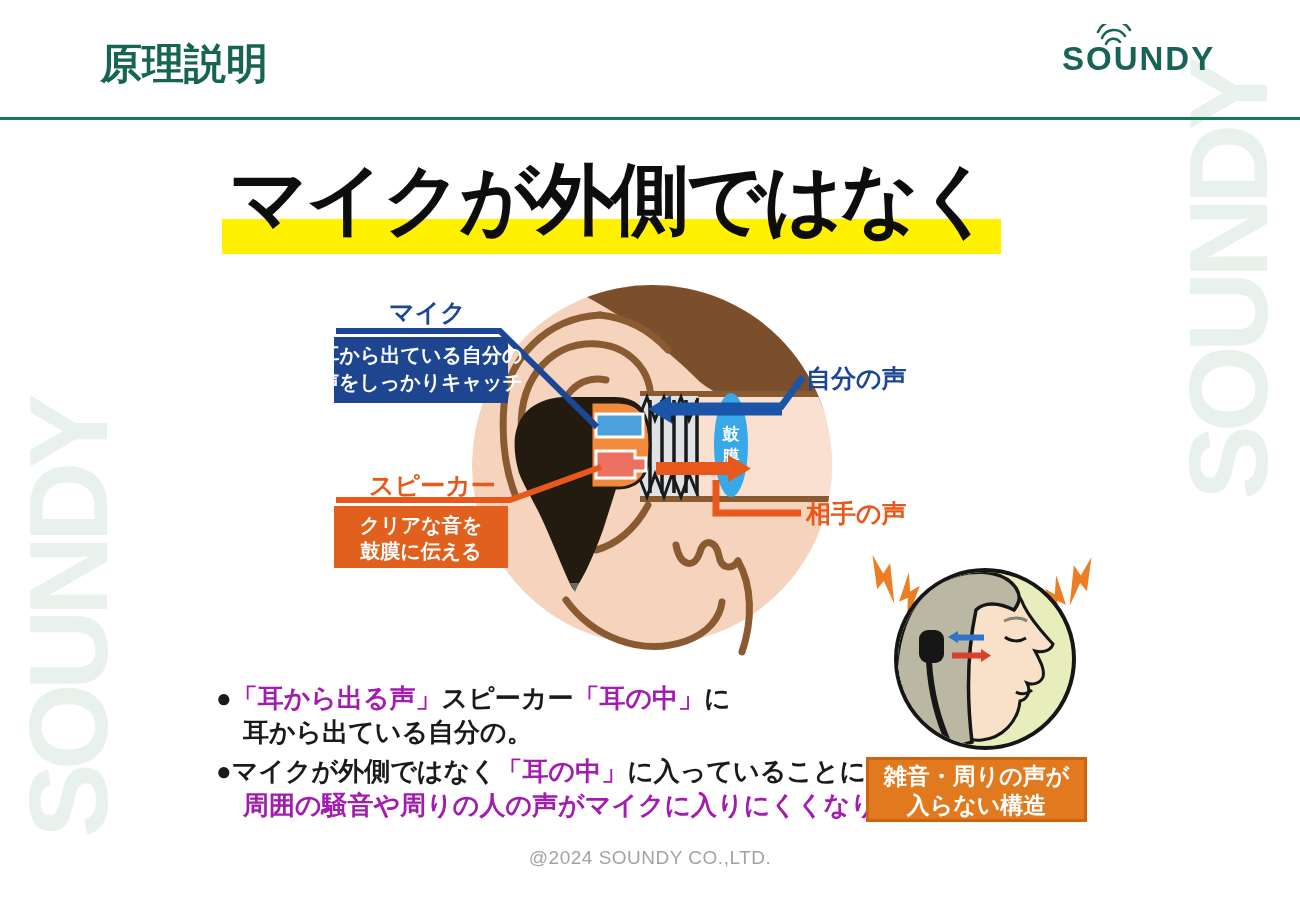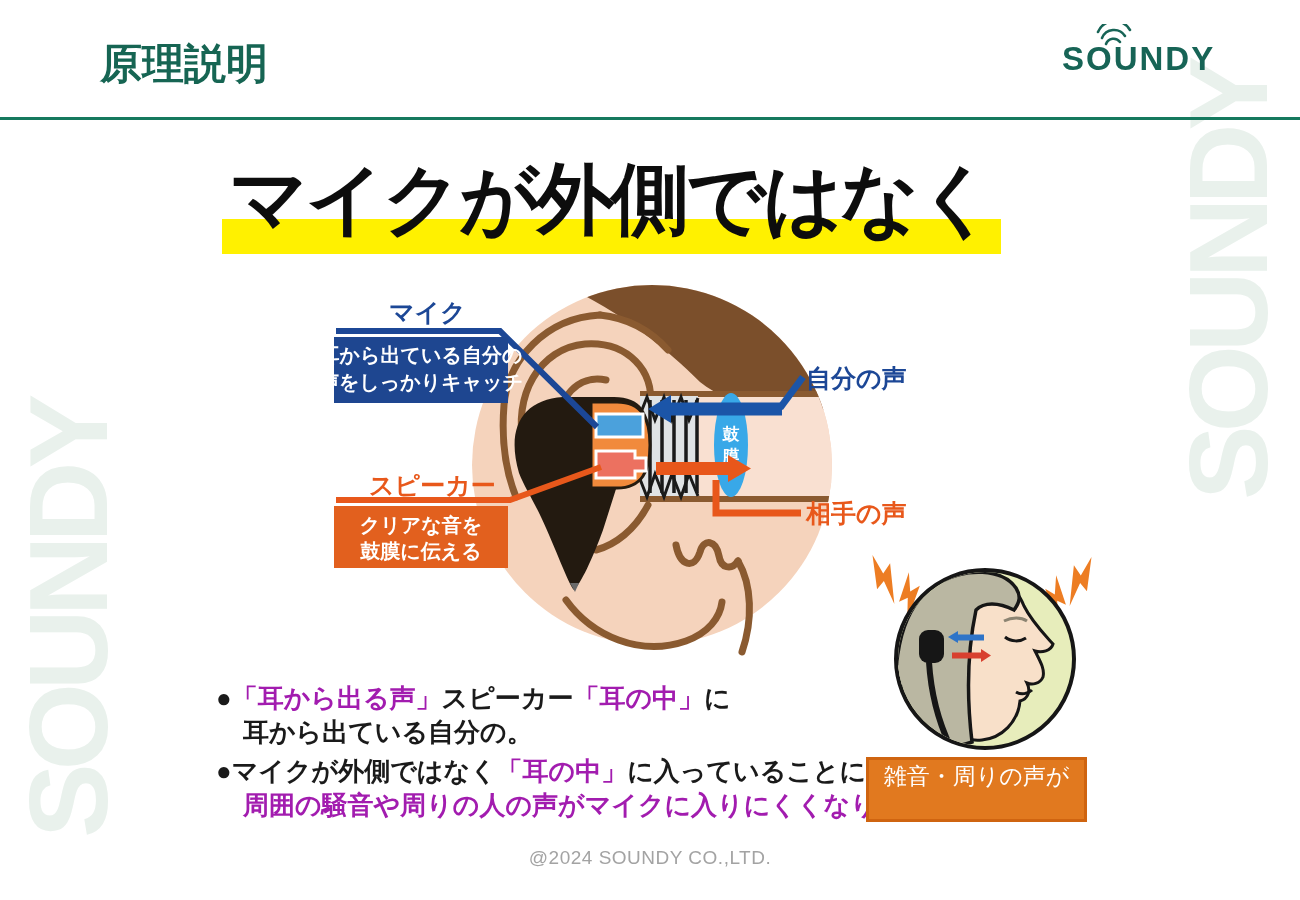--- a/index.html
+++ b/index.html
@@ -32,21 +32,21 @@
   .svg-eardrum-text{font-size:17px;font-weight:bold;fill:#ffffff;text-anchor:middle;}
   
   .bullet-block{position:absolute;z-index:2;left:216px;font-size:26px;line-height:34px;font-weight:600;color:#1a1a1a;white-space:nowrap;}
   #bullet1{top:681px;}
   #bullet2{top:754px;}
   .bullet-indent{padding-left:27px;}
   .red{color:#a21caf;}
   
   .noise-box{
     position:absolute;z-index:2;left:866px;top:757px;width:221px;height:65px;box-sizing:border-box;
-    background:#e1791f;border:3px solid #cf6410;color:#ffffff;font-weight:normal;font-size:23px;
+    background:#e1791f;border:3px solid #cf6410;color:#ffffff;font-weight:bold;font-size:23px;
     text-align:center;line-height:29px;padding-top:2px;
   }
   
   .footer{position:absolute;z-index:2;left:0;top:847px;width:1300px;text-align:center;
     font-size:19px;color:#a3a3a3;letter-spacing:0.5px;}
 </style>
 </head>
 <body>
 
 <div class="watermark" id="wm-left">SOUNDY</div>
@@ -186,15 +186,16 @@
   <div><span>●</span><span class="red">「耳から出る声」</span><span>スピーカー</span><span class="red">「耳の中」</span><span>に</span></div>
   <div class="bullet-indent"><span>耳から出ている自分の。</span></div>
 </div>
 <div class="bullet-block" id="bullet2">
   <div><span>●</span><span>マイクが外側ではなく</span><span class="red">「耳の中」</span><span>に入っていることによって、</span></div>
   <div class="bullet-indent red"><span>周囲の騒音や周りの人の声がマイクに入りにくくなります。</span></div>
 </div>
 
 <div class="noise-box">
   <div>雑音・周りの声が</div>
+  <div>入らない構造</div>
 </div>
 
 <div class="footer">@2024 SOUNDY CO.,LTD.</div>
 
 </body></html>

